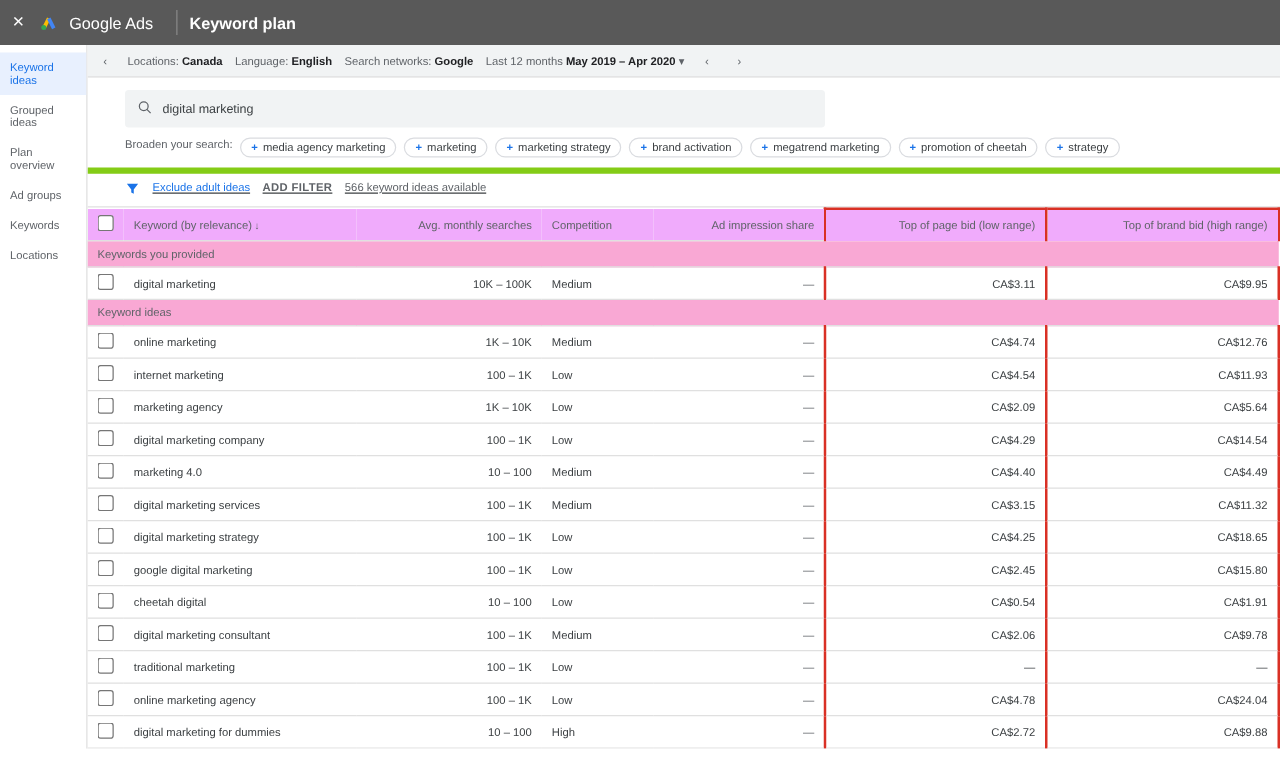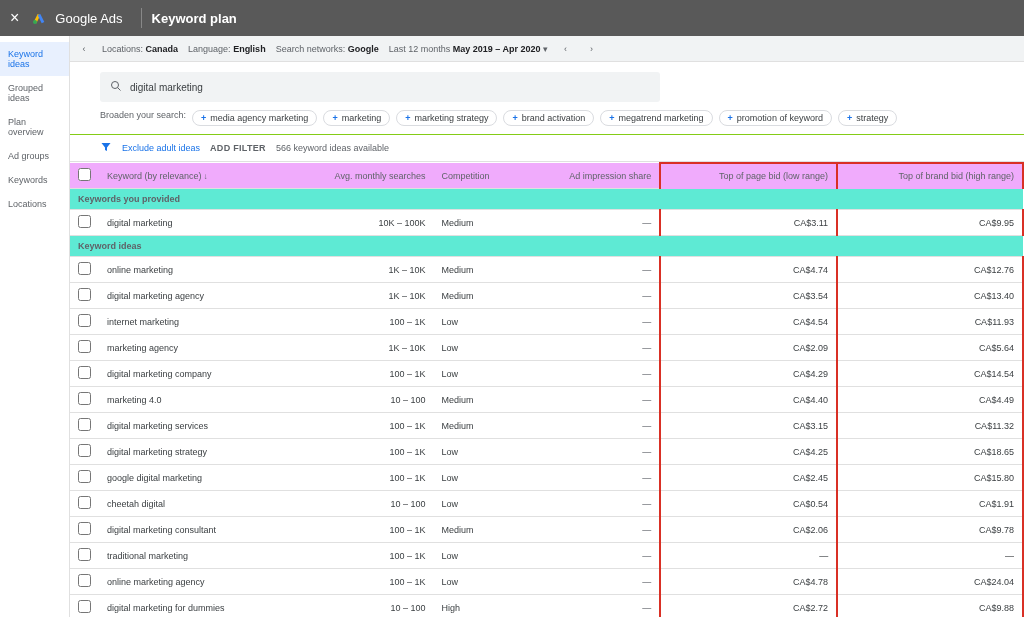--- a/index.html
+++ b/index.html
@@ -18,32 +18,32 @@
 .toolbar { display: flex; align-items: center; height: 26px; border-bottom: 1px solid #e0e0e0; padding: 0 6px; font-size: 9px; color: #5f6368; gap: 10px; background:#f1f3f4; }
 .toolbar .arrow { width:16px; text-align:center; cursor:pointer; }
 .toolbar .seg strong { color:#202124; }
 .search-area { padding: 10px 30px 8px 30px; }
 .search-box { background: #f1f3f4; height: 30px; width: 560px; display: flex; align-items: center; padding: 0 10px; border-radius: 3px; }
 .search-box .mag { margin-right: 8px; color:#5f6368; font-size:12px; }
 .search-box input { background: transparent; border: none; outline: none; font-size: 10px; width: 100%; color:#3c4043; }
 .broaden { display: flex; align-items: flex-start; gap: 6px; padding: 0 30px 8px 30px; font-size: 9px; color:#5f6368; flex-wrap: wrap; }
 .chip { border: 1px solid #dadce0; border-radius: 12px; padding: 2px 8px; display: flex; align-items: center; gap: 4px; cursor: pointer; color:#3c4043; font-size:9px; }
 .chip .plus { color:#1a73e8; font-weight:bold; }
-.filter-row { display: flex; align-items: center; padding: 6px 30px; border-top: 1px solid #84cc16; border-bottom: 1px solid #e0e0e0; font-size: 9px; }
+.filter-row { display: flex; align-items: flex-start; padding: 6px 30px; border-top: 5px solid #84cc16; border-bottom: 1px solid #e0e0e0; font-size: 9px; text-decoration: underline; }
 .filter-row .funnel { color:#1a73e8; margin-right: 10px; }
 .filter-row .exclude { color:#1a73e8; margin-right: 10px; }
 .filter-row .addf { color:#5f6368; font-weight:bold; margin-right: 10px; letter-spacing:0.3px; }
 .filter-row .count { color:#5f6368; }
 table { width: 100%; border-collapse: collapse; font-size: 9px; }
 th, td { text-align: left; padding: 5px 8px; border-bottom: 1px solid #e0e0e0; white-space: nowrap; }
 th { color:#5f6368; font-weight: normal; background:#f0abfc; position:relative; }
 th.right, td.right { text-align: right; }
 .chk { width:24px; text-align:center; }
 .chk input { cursor:pointer; }
-.section-row td { background:#5eead4; color:#5f6368; padding:5px 8px; font-size:9px;font-weight:bold; }
+.section-row td { background:#f9a8d4; color:#5f6368; padding:5px 8px; font-size:9px; }
 .highlight-head { border:2px solid #d93025; border-bottom:none; }
 .highlight-cell { border-left:2px solid #d93025; border-right:2px solid #d93025; }
 .sort-arrow { font-size:8px; margin-left:2px; color:#5f6368; }
 .dash { color:#5f6368; }
 </style>
 </head>
 <body>
 
 <div class="top-bar">
   <span class="close">×</span>
@@ -104,21 +104,21 @@
             <span class="plus">+</span>
             <span>marketing strategy</span>
           </span><span class="chip">
             <span class="plus">+</span>
             <span>brand activation</span>
           </span><span class="chip">
             <span class="plus">+</span>
             <span>megatrend marketing</span>
           </span><span class="chip">
             <span class="plus">+</span>
-            <span>promotion of keyword</span>
+            <span>promotion of cheetah</span>
           </span><span class="chip">
             <span class="plus">+</span>
             <span>strategy</span>
           </span></span>
     </div>
 
     <div class="filter-row">
       <span class="funnel">
         <svg width="12" height="12" viewBox="0 0 24 24" fill="#1a73e8">
             <path d="M3 4h18l-7 9v7l-4-2v-5z"></path>
@@ -161,29 +161,20 @@
             <td class="chk"><input type="checkbox" style=""></td>
             <td>online marketing</td>
             <td class="right">1K – 10K</td>
             <td>Medium</td>
             <td class="right dash">—</td>
             <td class="right highlight-cell">CA$4.74</td>
             <td class="right highlight-cell">CA$12.76</td>
           </tr>
           <tr>
             <td class="chk"><input type="checkbox" style=""></td>
-            <td>digital marketing agency</td>
-            <td class="right">1K – 10K</td>
-            <td>Medium</td>
-            <td class="right dash">—</td>
-            <td class="right highlight-cell">CA$3.54</td>
-            <td class="right highlight-cell">CA$13.40</td>
-          </tr>
-          <tr>
-            <td class="chk"><input type="checkbox" style=""></td>
             <td>internet marketing</td>
             <td class="right">100 – 1K</td>
             <td>Low</td>
             <td class="right dash">—</td>
             <td class="right highlight-cell">CA$4.54</td>
             <td class="right highlight-cell">CA$11.93</td>
           </tr>
           <tr>
             <td class="chk"><input type="checkbox" style=""></td>
             <td>marketing agency</td>

